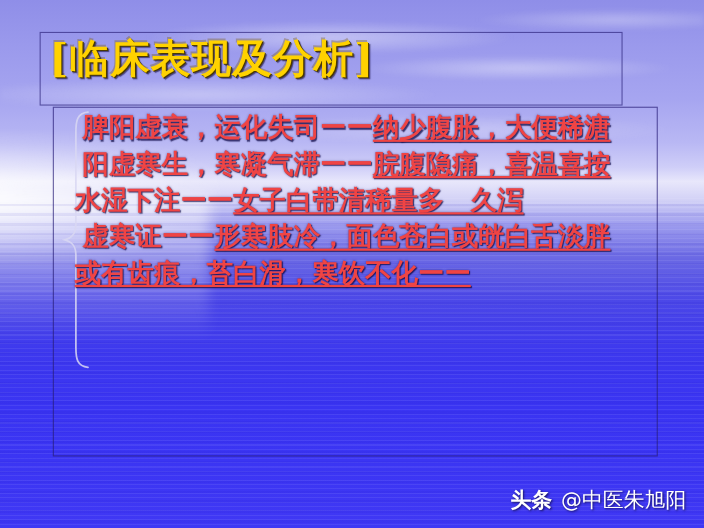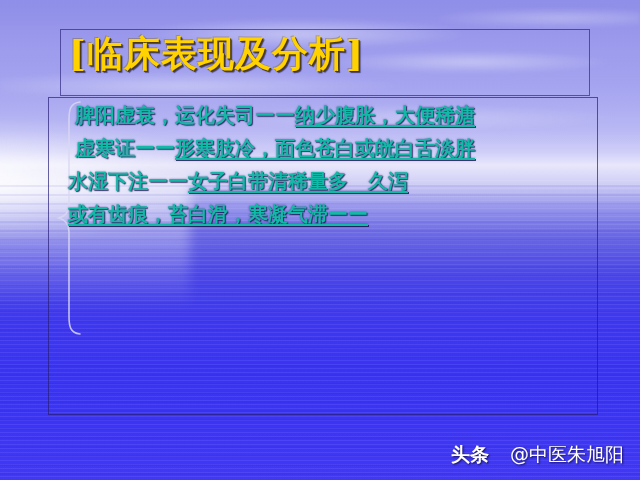--- a/index.html
+++ b/index.html
@@ -92,21 +92,21 @@
     width: 220px; height: 130px;
     background: linear-gradient(to bottom,
         rgba(255,255,255,0.55),
         rgba(255,255,255,0.0));
     filter: blur(6px);
   }
 
   
   .title-box {
     position: absolute;
-    left: 60px;
+    left: 36px;
     top: 29px;
     width: 530px;
     height: 67px;
     border: 1px solid rgba(40,30,120,0.65);
     box-sizing: border-box;
   }
   .title-text {
     position: absolute;
     left: 8px;
     top: -2px;
@@ -146,25 +146,25 @@
   .brace svg { display: block; }
 
   
   .lines {
     position: absolute;
     left: 68px;
     top: 100px;
     width: 528px;
   }
   .line {
-    font-family: Liberation Mono, monospace;
+    font-family: Liberation Sans, sans-serif;
     font-weight: bold;
-    font-size: 20px;
+    font-size: 24px;
     line-height: 33px;
-    color: #14b8a6;
+    color: #ef4444;
     white-space: nowrap;
     text-shadow:
        1px 1px 1px rgba(15,10,70,0.75),
        0 0 2px rgba(30,20,100,0.55);
   }
   .line.indent { padding-left: 7px; }
   .line u {
     text-decoration: underline;
     text-decoration-thickness: 2px;
     text-underline-offset: 3px;
@@ -175,21 +175,21 @@
     position: absolute;
     right: 16px;
     bottom: 12px;
     font-family: "DejaVu Sans", "Liberation Sans", sans-serif;
     font-size: 19px;
     color: #ffffff;
     white-space: nowrap;
     text-shadow: 1px 1px 2px rgba(10,5,60,0.8);
   }
   .watermark .wm-brand { font-weight: bold; text-align: center; }
-  .watermark .wm-handle { font-weight: normal; margin-left: 21px; }
+  .watermark .wm-handle { font-weight: normal; margin-left: 8px; }
 </style>
 </head>
 <body>
 
 <div id="slide">
 
   <div class="bg-base"></div>
   <div class="bg-clouds"></div>
   <div class="bg-glow-left"></div>
   <div class="bg-reflect"></div>
@@ -207,34 +207,37 @@
       <path d="M24 2 C14 3 13 10 13 20 L13 104 C13 112 10 116 3 118 C10 120 13 124 13 132 L13 216 C13 226 14 233 24 234" stroke="#D8D7F2" stroke-width="1.6" stroke-linecap="round" fill="none" opacity="0.85"></path>
     </svg>
   </div>
 
   <div class="lines">
 
     <div class="line indent">
       <span>脾阳虚衰，运化失司ーー</span><u>纳少腹胀，大便稀溏</u>
     </div>
 
-
-
-
+    <div class="line indent">
+      <span>阳虚寒生，寒凝气滞ーー</span><u>脘腹隐痛，喜温喜按</u>
+    </div>
+
+
+
+
+    <div class="line">
+      <span>水湿下注ーー</span><u>女子白带清稀量多　久泻</u>
+    </div>
 
     <div class="line indent">
       <span>虚寒证ーー</span><u>形寒肢冷，面色苍白或㿠白舌淡胖</u>
     </div>
 
     <div class="line">
-      <span>水湿下注ーー</span><u>女子白带清稀量多　久泻</u>
-    </div>
-
-    <div class="line">
-      <span></span><u>或有齿痕，苔白滑，寒凝气滞ーー</u>
+      <span></span><u>或有齿痕，苔白滑，寒饮不化ーー</u>
     </div>
 
   </div>
 
   <div class="watermark">
     <span class="wm-brand">头条</span><span class="wm-handle">@中医朱旭阳</span>
   </div>
 
 </div>
 

